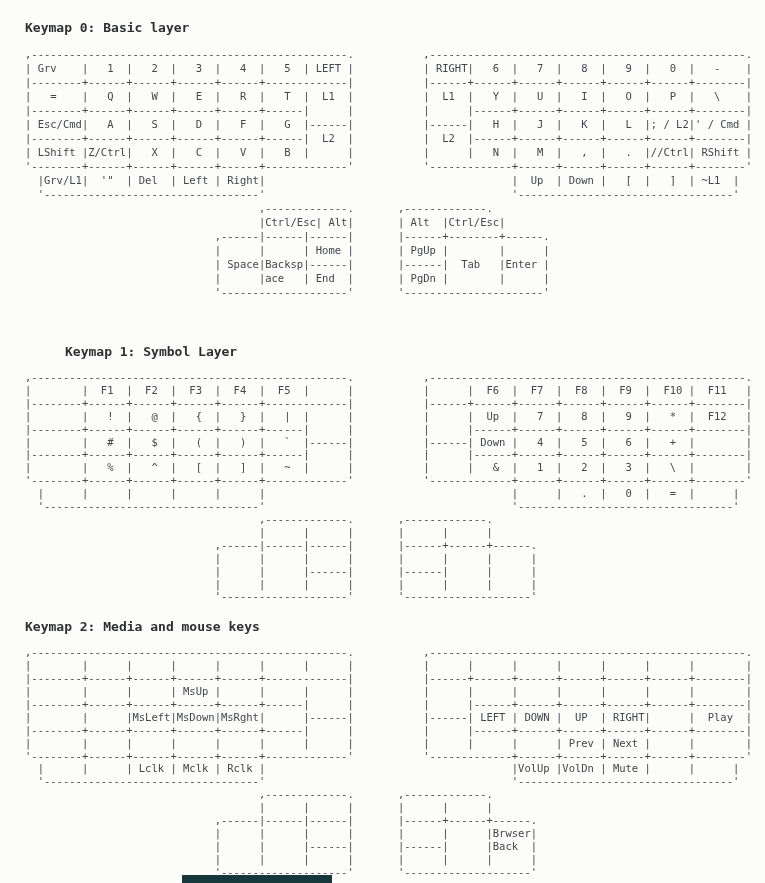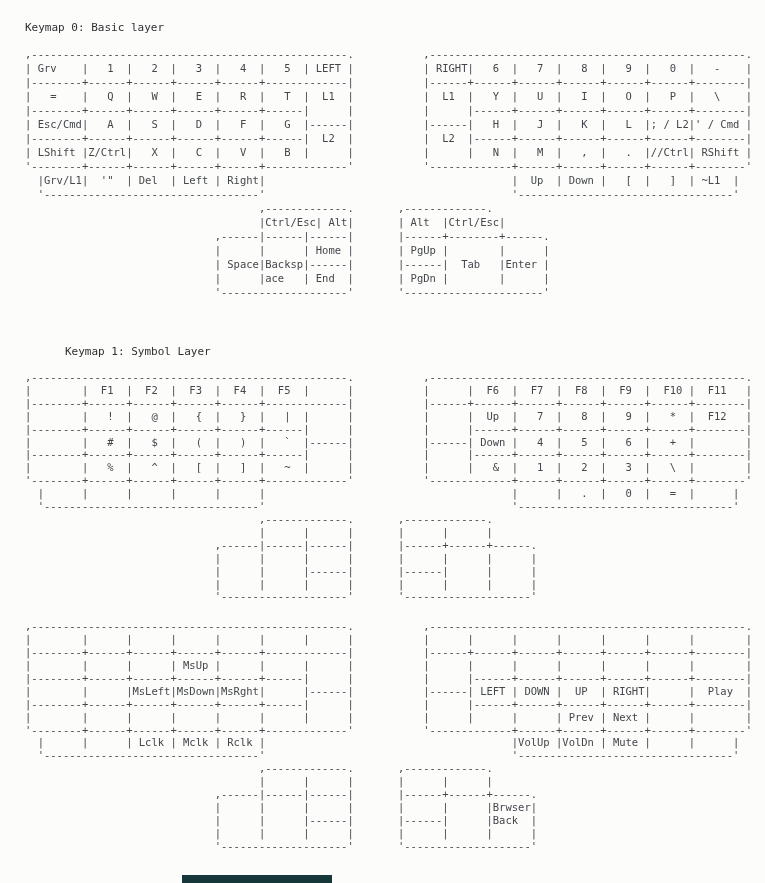--- a/index.html
+++ b/index.html
@@ -12,23 +12,23 @@
     box-sizing: border-box;
     padding: 21px 0 0 25px;
     overflow: hidden;
     font-family: "DejaVu Sans Mono", monospace;
   }
   .keymap-section { margin: 0 0 46px 0; }
   .keymap-section.s1 { margin-bottom: 17px; }
   .keymap-section.s2 { margin-bottom: 0; }
   .keymap-title {
     font-family: "DejaVu Sans Mono", monospace;
-    font-size: 11px;
+    font-size: 13px;
     line-height: 13px;
-    font-weight: normal;
+    font-weight: bold;
     color: #2e2f31;
     margin: 0 0 13px 0;
     white-space: pre;
   }
   .keymap-art {
     font-family: "DejaVu Sans Mono", monospace;
     font-size: 10.5px;
     line-height: 14px;
     color: #43464a;
     margin: 0;
@@ -86,20 +86,21 @@
                                      ,-------------.       ,-------------.
                                      |      |      |       |      |      |
                               ,------|------|------|       |------+------+------.
                               |      |      |      |       |      |      |      |
                               |      |      |------|       |------|      |      |
                               |      |      |      |       |      |      |      |
                               '--------------------'       '--------------------'</pre>
   </section>
 
   <section class="keymap-section s2">
+    <div class="keymap-title" style="color: rgb(46, 47, 49);">Keymap 2: Media and mouse keys</div>
     <pre class="keymap-art" style="color: rgb(67, 70, 74);">,--------------------------------------------------.           ,--------------------------------------------------.
 |        |      |      |      |      |      |      |           |      |      |      |      |      |      |        |
 |--------+------+------+------+------+-------------|           |------+------+------+------+------+------+--------|
 |        |      |      | MsUp |      |      |      |           |      |      |      |      |      |      |        |
 |--------+------+------+------+------+------|      |           |      |------+------+------+------+------+--------|
 |        |      |MsLeft|MsDown|MsRght|      |------|           |------| LEFT | DOWN |  UP  | RIGHT|      |  Play  |
 |--------+------+------+------+------+------|      |           |      |------+------+------+------+------+--------|
 |        |      |      |      |      |      |      |           |      |      |      | Prev | Next |      |        |
 '--------+------+------+------+------+-------------'           '-------------+------+------+------+------+--------'
   |      |      | Lclk | Mclk | Rclk |                                       |VolUp |VolDn | Mute |      |      |

